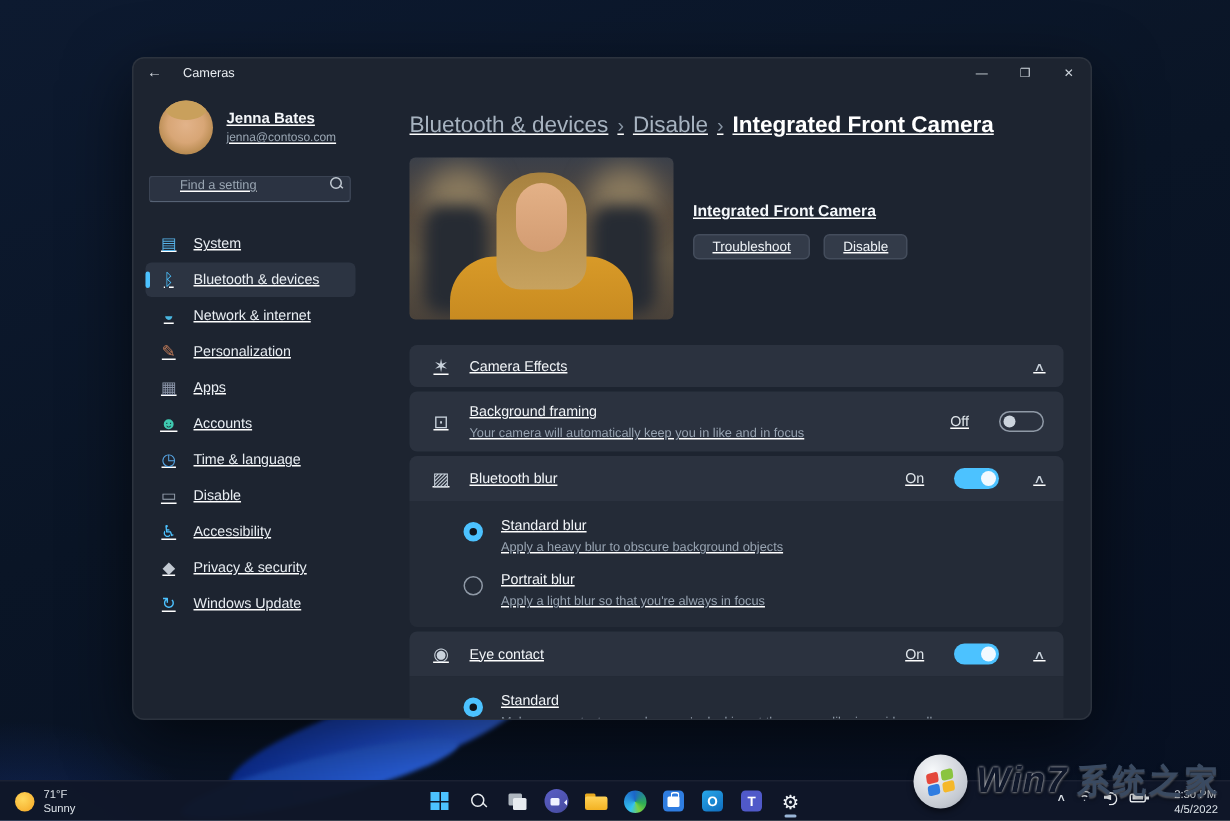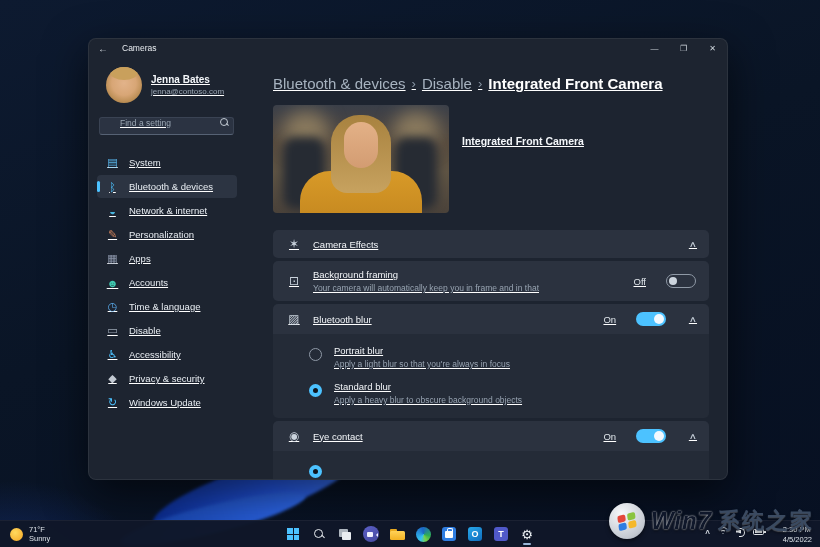--- a/index.html
+++ b/index.html
@@ -303,84 +303,92 @@
           <div class="pv-light" style="right:10px;"></div>
           <div class="pv-fig" style="left:10px;"></div>
           <div class="pv-fig" style="right:12px;"></div>
           <div class="pv-body"></div>
           <div class="pv-collar"></div>
           <div class="pv-hair"></div>
           <div class="pv-face"></div>
         </div>
         <div class="hero-info">
           <div class="hero-title">Integrated Front Camera</div>
+          <div class="hero-buttons">
+            <button class="hbtn">Troubleshoot</button>
+            <button class="hbtn">Disable</button>
+          </div>
         </div>
       </div>
 
       <div class="sections">
         <div class="card first exp-head h28">
           <span class="row-ic">✶</span>
           <span class="row-label">Camera Effects</span>
           <span class="spacer"></span>
           <span class="chev">∧</span>
         </div>
 
         <div class="card setting-row">
           <span class="row-ic">⊡</span>
           <span class="sr-text">
             <span class="row-label" style="display:block">Background framing</span>
-            <span class="row-desc" style="display:block">Your camera will automatically keep you in frame and in that</span>
+            <span class="row-desc" style="display:block">Your camera will automatically keep you in like and in focus</span>
           </span>
           <span class="spacer"></span>
           <span class="state-label">Off</span>
           <span class="toggle off">
               <span class="knob"></span>
             </span>
         </div>
 
         <div class="card grouped exp-head h30">
           <span class="row-ic">▨</span>
           <span class="row-label">Bluetooth blur</span>
           <span class="spacer"></span>
           <span class="state-label">On</span>
           <span class="toggle on">
               <span class="knob"></span>
             </span>
           <span class="chev">∧</span>
         </div>
         <div class="sub-panel">
           <div class="radio-row">
+            <span class="radio checked"></span>
+            <span>
+              <span class="opt-label" style="display:block">Standard blur</span>
+              <span class="opt-desc" style="display:block">Apply a heavy blur to obscure background objects</span>
+            </span>
+          </div>
+          <div class="radio-row">
             <span class="radio unchecked"></span>
             <span>
               <span class="opt-label" style="display:block">Portrait blur</span>
               <span class="opt-desc" style="display:block">Apply a light blur so that you're always in focus</span>
-            </span>
-          </div>
-          <div class="radio-row">
-            <span class="radio checked"></span>
-            <span>
-              <span class="opt-label" style="display:block">Standard blur</span>
-              <span class="opt-desc" style="display:block">Apply a heavy blur to obscure background objects</span>
             </span>
           </div>
         </div>
 
         <div class="card grouped exp-head h30">
           <span class="row-ic">◉</span>
           <span class="row-label">Eye contact</span>
           <span class="spacer"></span>
           <span class="state-label">On</span>
           <span class="toggle on">
               <span class="knob"></span>
             </span>
           <span class="chev">∧</span>
         </div>
         <div class="sub-panel" style="min-height:52px">
           <div class="radio-row">
             <span class="radio checked"></span>
+            <span>
+              <span class="opt-label" style="display:block">Standard</span>
+              <span class="opt-desc" style="display:block">Make eye contact even when you're looking at the screen, like in a video call</span>
+            </span>
           </div>
         </div>
       </div>
     </div>
   </div>
 </div>
 
 <div class="watermark">
   <div class="wm-row">
     <div class="wm-logo">

